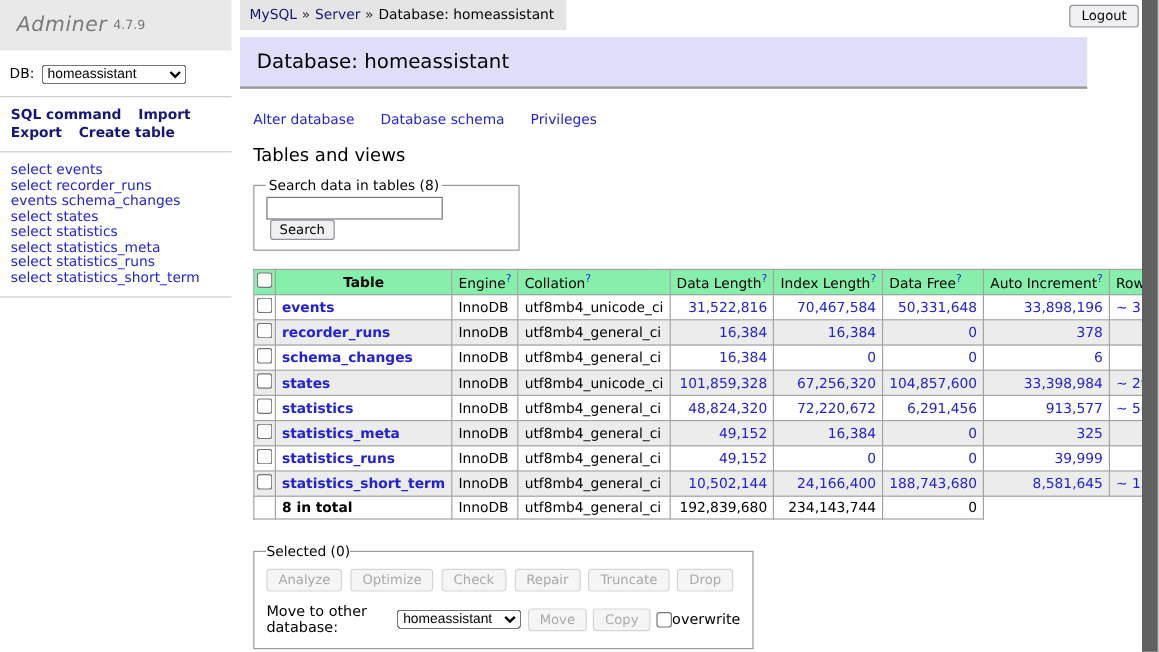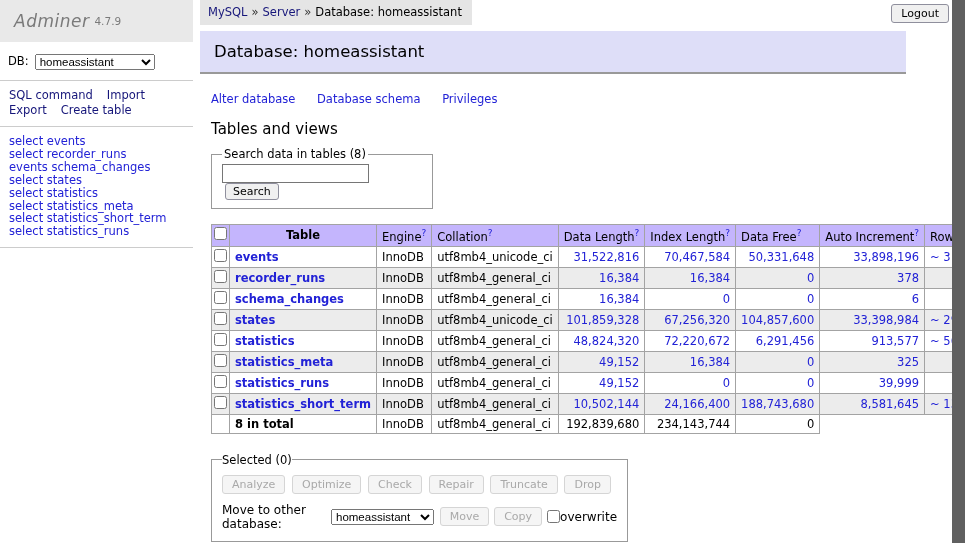--- a/index.html
+++ b/index.html
@@ -22,21 +22,21 @@
   .lang-row label { margin-right: 5px; }
   .lang-row select { width: 113px; font-size: 11.5px; }
   .brand-band { background: #e9e9e9; height: 42px; display: flex; align-items: center; padding-left: 14px; }
   .brand { font-style: italic; font-size: 17px; color: #7a7a7a; letter-spacing: .5px; }
   .version { font-size: 10.5px; color: #7a7a7a; margin-left: 5px; }
   .db-row { padding: 12px 0 10px 8px; display: flex; align-items: flex-start; }
   .db-row label { margin-right: 6px; }
   .db-row select { width: 120px; font-size: 11.5px; }
   .sidebar hr { border: none; border-top: 1px solid #ccc; margin: 0; }
   .actions { padding: 7px 0 8px 9px; line-height: 15px; }
-  .actions a { margin-right: 14px; }
+  .actions a { margin-right: 14px; font-weight: bold; }
   .table-links { list-style: none; padding: 8px 0 9px 9px; line-height: 12.9px; }
   .table-links a { font-size: 11.5px; }
 
   
   .main { flex: 1; margin-left: 7px; min-width: 0; }
   .top-strip { height: 24px; position: relative; }
   .breadcrumb-band { display: inline-block; background: #e5e5e5; padding: 5px 10px 6px 8px; }
   .breadcrumb-sep { color: #333; margin: 0 4px; }
   .logout-btn { position: absolute; right: 17px; top: 4px; }
   button {
@@ -73,21 +73,21 @@
     padding: 3px 8px 8px 10px;
     width: 222px;
   }
   .search-fieldset legend { padding: 0 2px; }
   .search-input { width: 147px; height: 19px; border: 1px solid #767676; font-size: 11.5px; padding: 0 3px; }
   .search-btn { margin-left: 3px; padding: 1px 7px; }
 
   
   table { border-collapse: collapse; margin: 15px 0 0 11px; font-size: 11.5px; }
   th, td { border: 1px solid #a3a3a3; padding: 2px 5px; height: 18px; white-space: nowrap; }
-  thead th { background: #c4b5fd; font-weight: normal; text-align: left; }
+  thead th { background: #86efac; font-weight: normal; text-align: left; }
   thead th.col-table { text-align: center; font-weight: bold; }
   tbody tr:nth-child(even) td { background: #ececec; }
   td.num { text-align: right; color: #2222d6; }
   td.chk, th.chk { text-align: center; width: 20px; padding: 2px; }
   td.name a { font-weight: bold; color: #2222d6; }
   sup a { font-size: 9px; color: #2222d6; }
   tr.total td { background: #fff !important; color: #000; }
   tr.total td.num { color: #000; }
   tr.total td.name { font-weight: bold; }
   td.noborder { border: none; background: #fff !important; }
@@ -135,22 +135,22 @@
       <a class="navy">Export</a><a class="navy">Create table</a>
     </div>
     <hr>
     <ul class="table-links">
       <li><a class="blue">select events</a></li>
       <li><a class="blue">select recorder_runs</a></li>
       <li><a class="blue">events schema_changes</a></li>
       <li><a class="blue">select states</a></li>
       <li><a class="blue">select statistics</a></li>
       <li><a class="blue">select statistics_meta</a></li>
+      <li><a class="blue">select statistics_runs</a></li>
       <li><a class="blue">select statistics_short_term</a></li>
-      <li><a class="blue">select statistics_runs</a></li>
     </ul>
     <hr>
   </div>
 
   <div class="main">
     <div class="top-strip">
       <span class="breadcrumb-band">
         <a class="navy">MySQL</a><span class="breadcrumb-sep">»</span><a class="navy">Server</a><span class="breadcrumb-sep">»</span><span>Database: homeassistant</span>
       </span>
       <button class="logout-btn">Logout</button>

